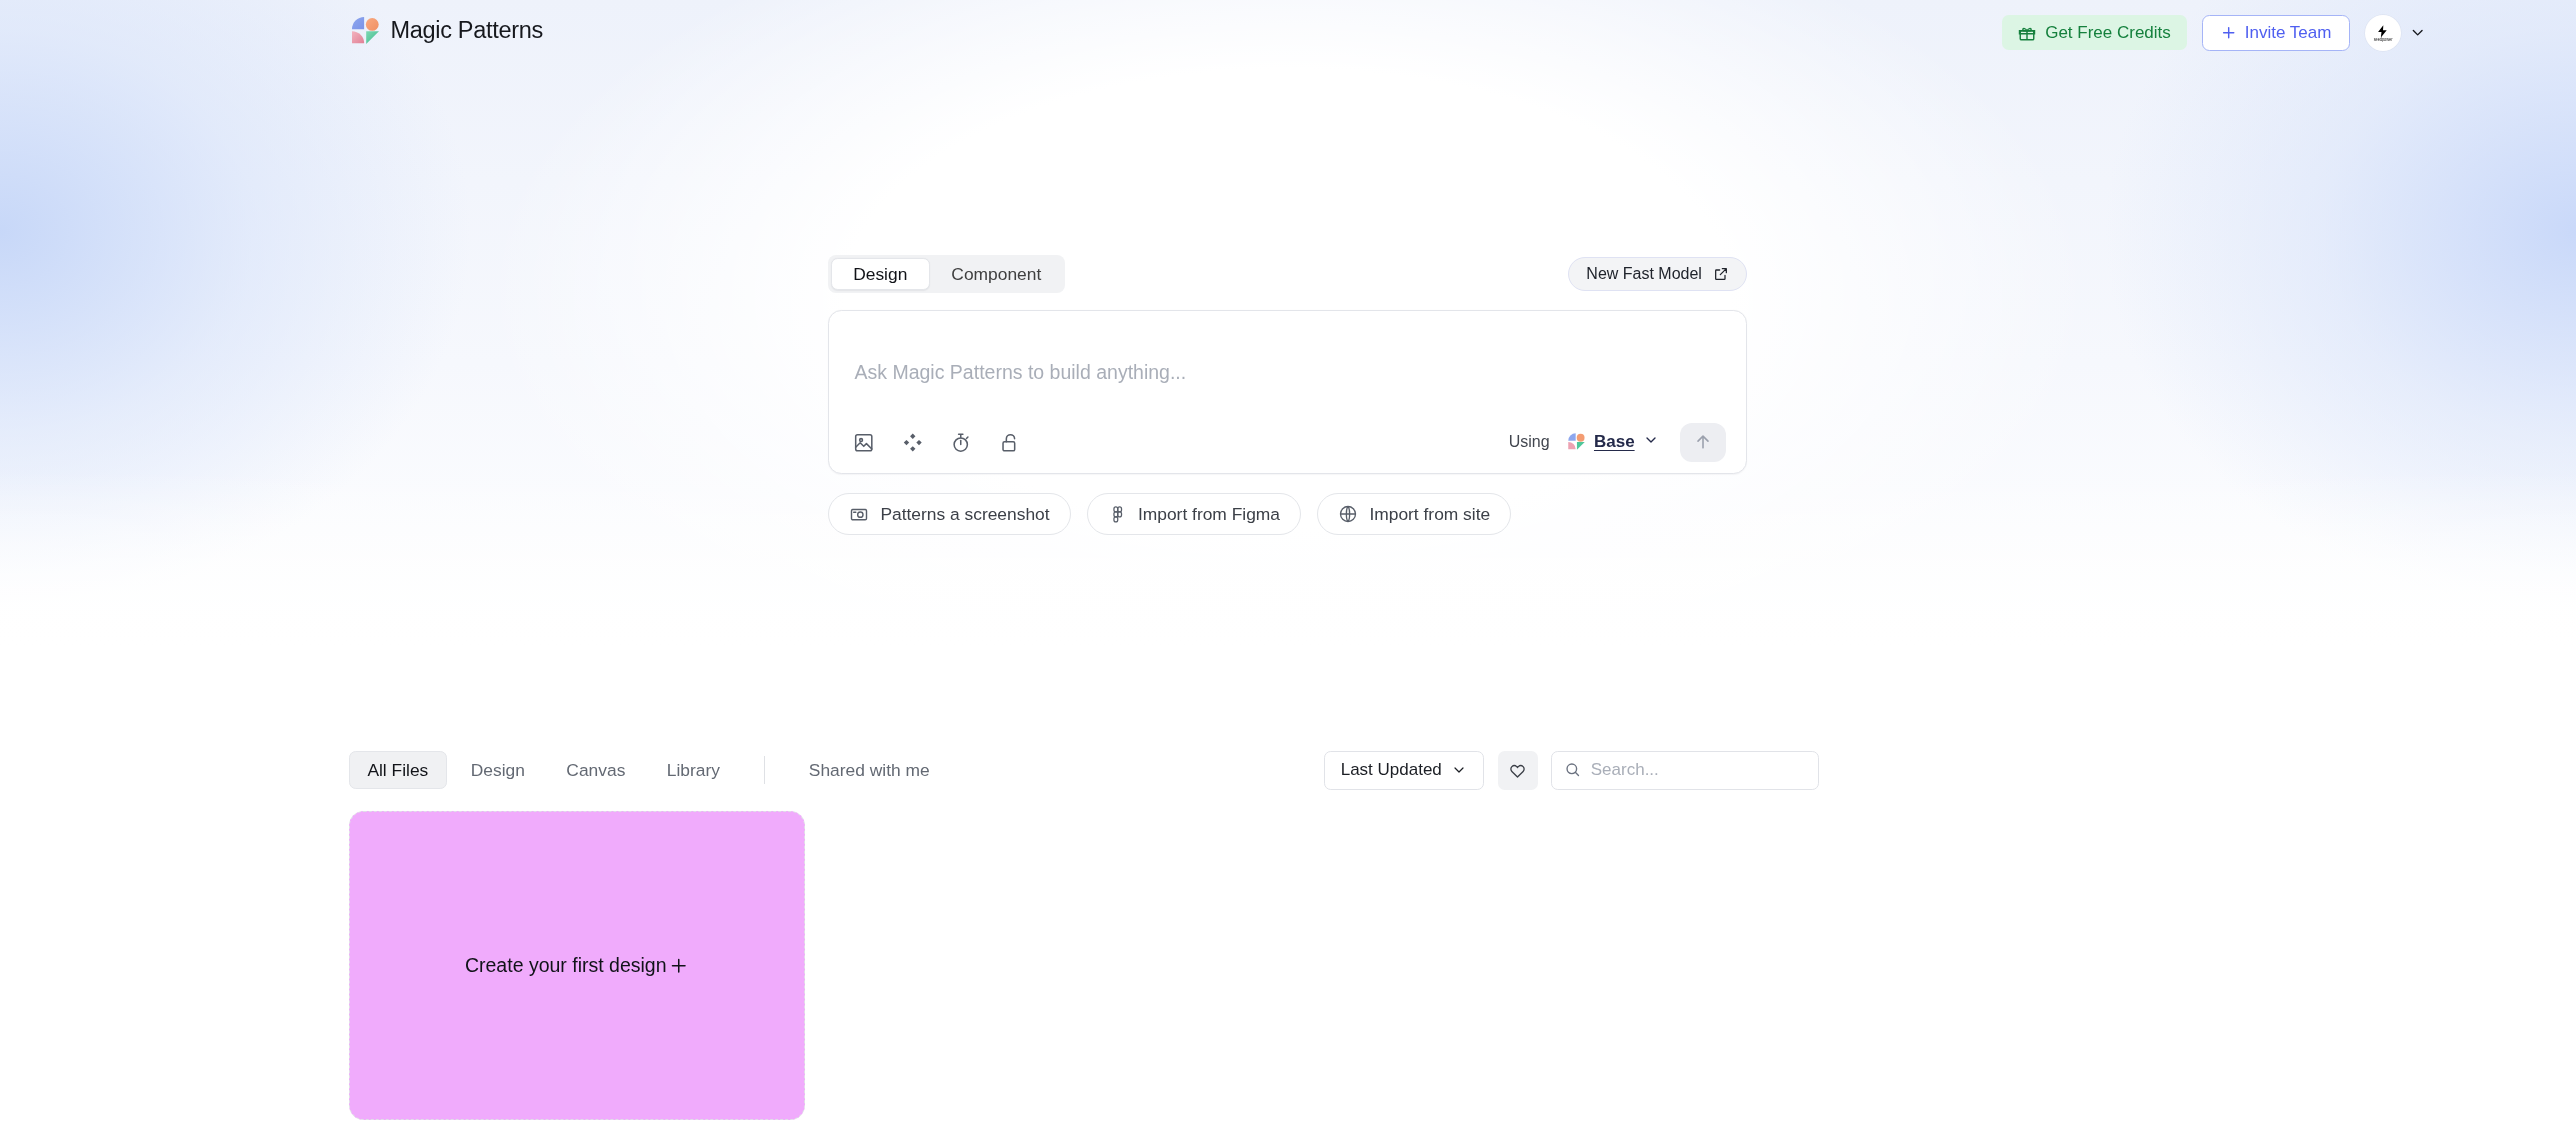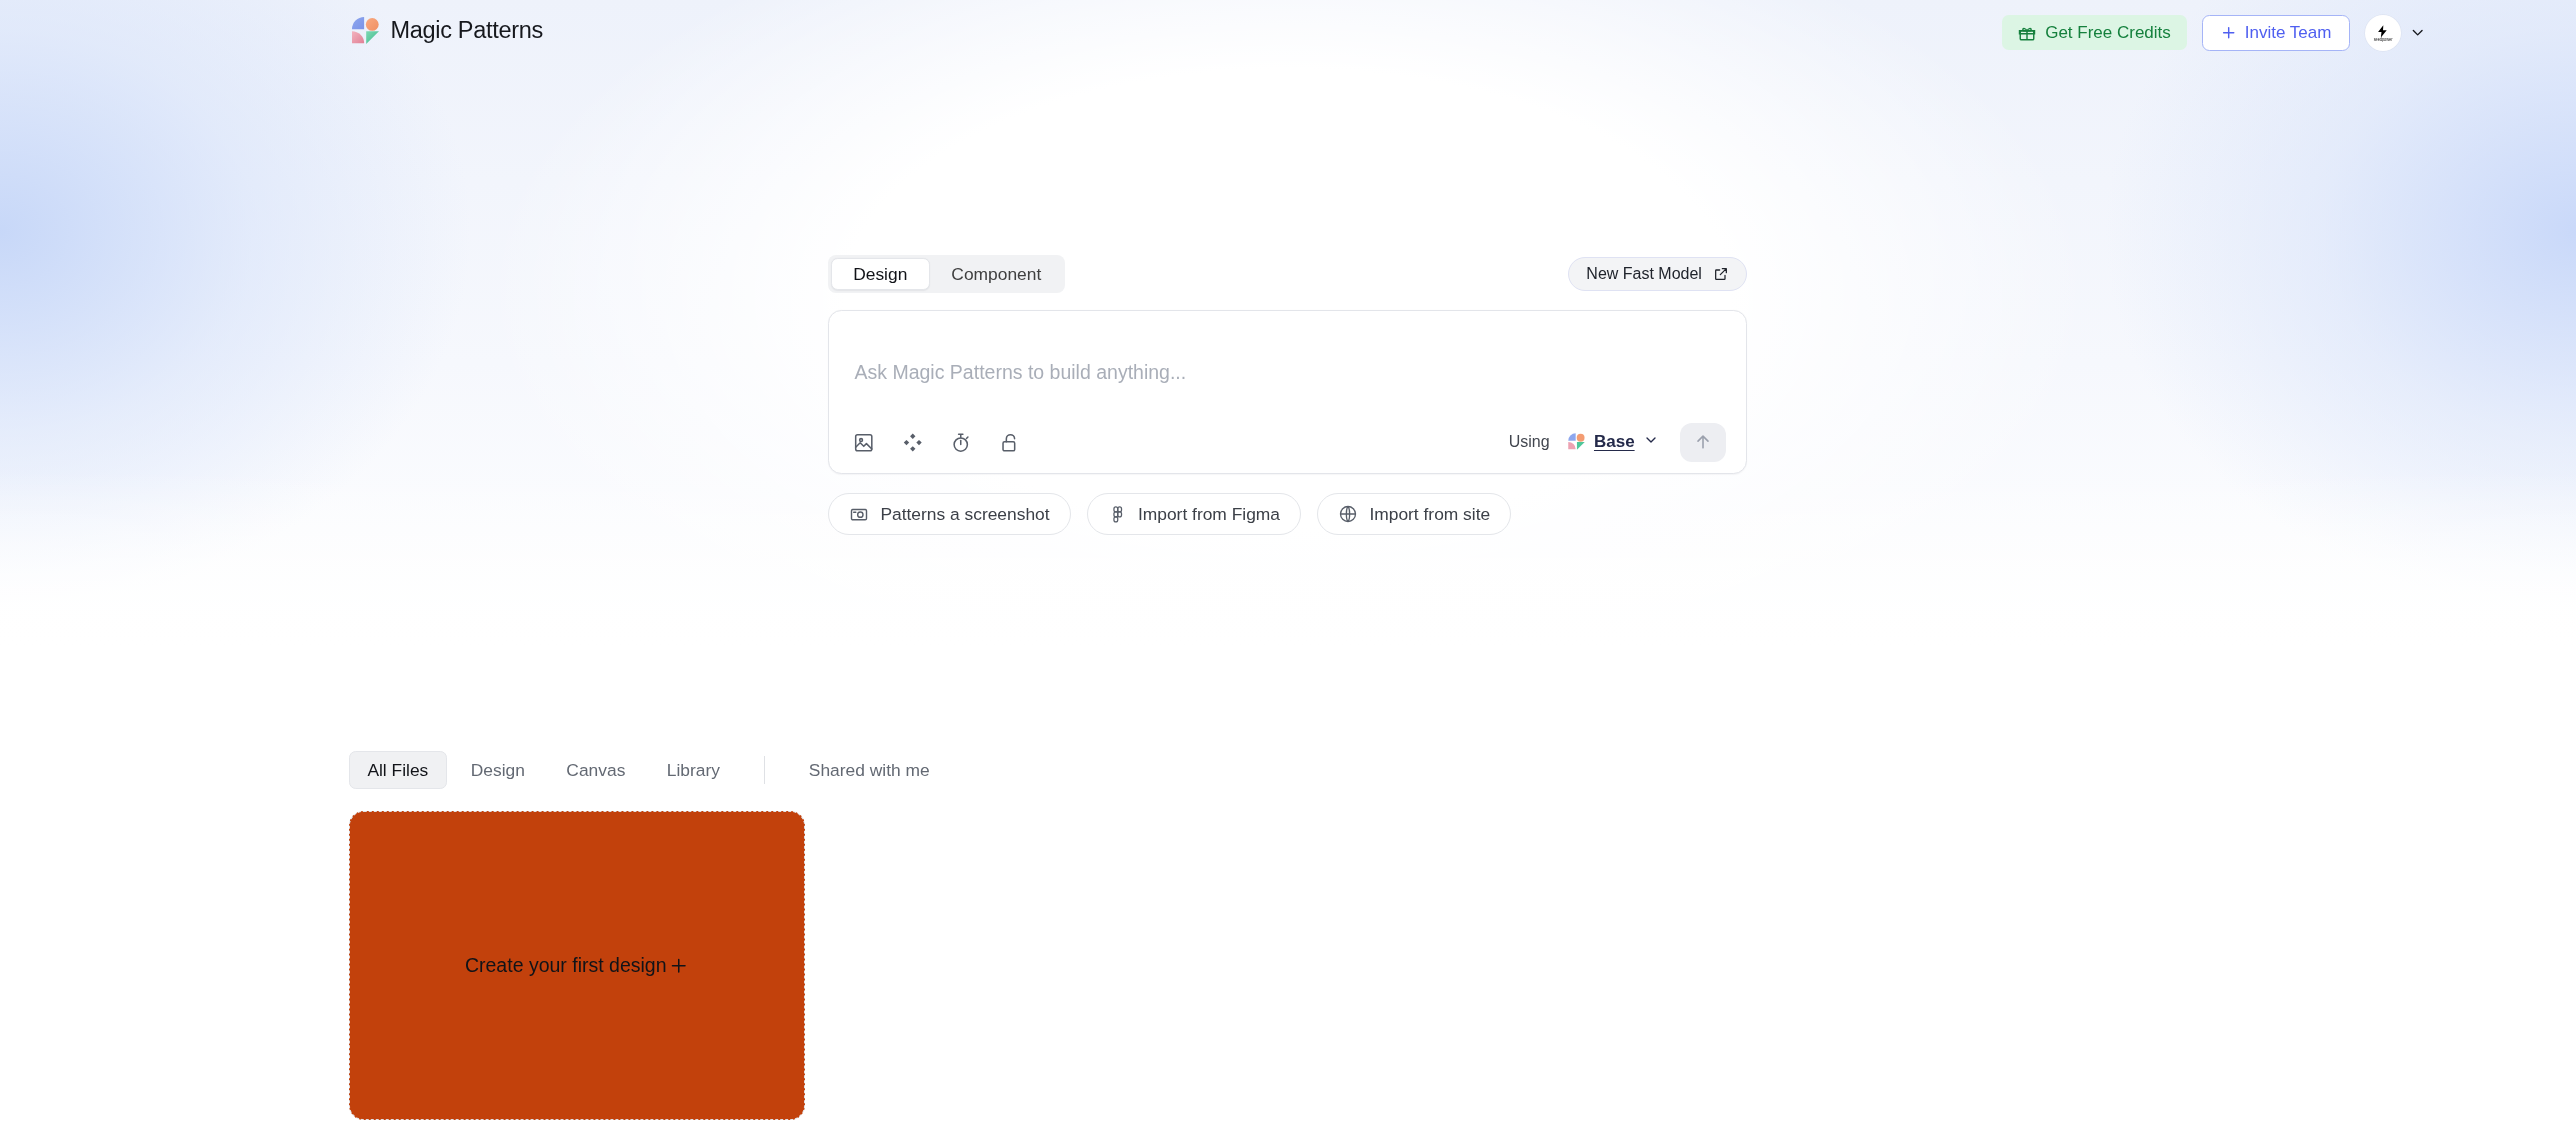--- a/index.html
+++ b/index.html
@@ -323,21 +323,21 @@
   }
 
   .files-grid {
     margin: 17.4px 0 0 349px;
   }
   .empty-card {
     width: 456px;
     height: 309px;
     border: 1.3px dashed #dfe1e6;
     border-radius: 14.8px;
-    background: #c2410c;
+    background: #f0abfc;
     display: flex;
     align-items: center;
     justify-content: center;
     gap: 1px;
     cursor: pointer;
   }
   .empty-card-label {
     font-size: 19.5px;
     color: #101318;
     white-space: nowrap;
@@ -526,20 +526,42 @@
     <div class="files-toolbar">
       <div class="file-tabs">
         <button class="file-tab active">All Files</button>
         <button class="file-tab">Design</button>
         <button class="file-tab">Canvas</button>
         <button class="file-tab">Library</button>
         <div class="tab-divider"></div>
         <button class="file-tab">Shared with me</button>
       </div>
 
+      <div class="toolbar-right">
+        <button class="sort-btn">
+          <span>Last Updated</span>
+          <svg width="16" height="16" viewBox="0 0 24 24" fill="none" stroke="#1b1e24" stroke-width="1.8" stroke-linecap="round" stroke-linejoin="round">
+            <path d="M6 9l6 6 6-6"></path>
+          </svg>
+        </button>
+
+        <button class="fav-btn">
+          <svg width="19" height="19" viewBox="0 0 24 24" fill="none" stroke="#3c4048" stroke-width="1.7" stroke-linecap="round" stroke-linejoin="round">
+            <path d="M12 20.2l-7.1-7a4.3 4.3 0 0 1 6.1-6.1l1 1 1-1a4.3 4.3 0 0 1 6.1 6.1z"></path>
+          </svg>
+        </button>
+
+        <div class="search-box">
+          <svg width="17.4" height="17.4" viewBox="0 0 24 24" fill="none" stroke="#6b7280" stroke-width="1.9" stroke-linecap="round">
+            <circle cx="10.8" cy="10.8" r="6.6"></circle>
+            <path d="M15.6 15.6L20 20"></path>
+          </svg>
+          <span class="search-placeholder">Search...</span>
+        </div>
+      </div>
     </div>
 
     <div class="files-grid">
       <div class="empty-card">
         <span class="empty-card-label">Create your first design</span>
         <svg width="21.5" height="21.5" viewBox="0 0 24 24" fill="none" stroke="#101318" stroke-width="1.7" stroke-linecap="round">
           <path d="M12 5v14M5 12h14"></path>
         </svg>
       </div>
     </div>

